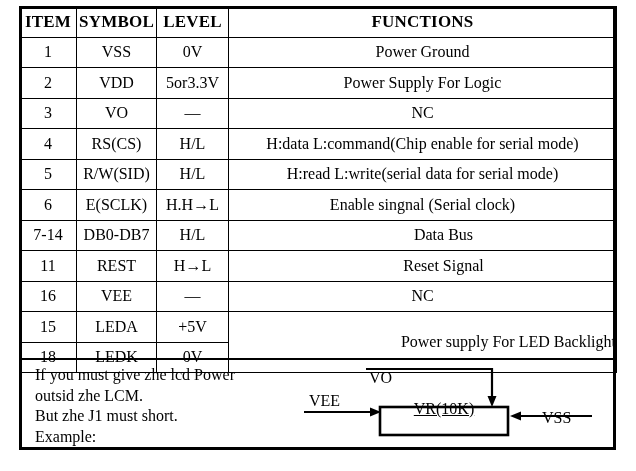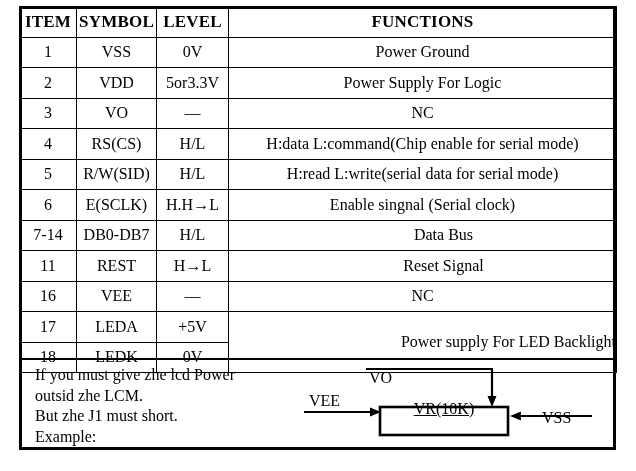--- a/index.html
+++ b/index.html
@@ -164,21 +164,21 @@
         <td class="sm">H→L</td>
         <td class="fn ind">Reset Signal</td>
       </tr>
       <tr>
         <td>16</td>
         <td>VEE</td>
         <td>—</td>
         <td class="fn">NC</td>
       </tr>
       <tr>
-        <td>17</td>
+        <td>15</td>
         <td>LEDA</td>
         <td>+5V</td>
         <td class="fn ctr" rowspan="2">Power supply For LED Backlight</td>
       </tr>
       <tr>
         <td>18</td>
         <td>LEDK</td>
         <td>0V</td>
       </tr>
     </tbody>

